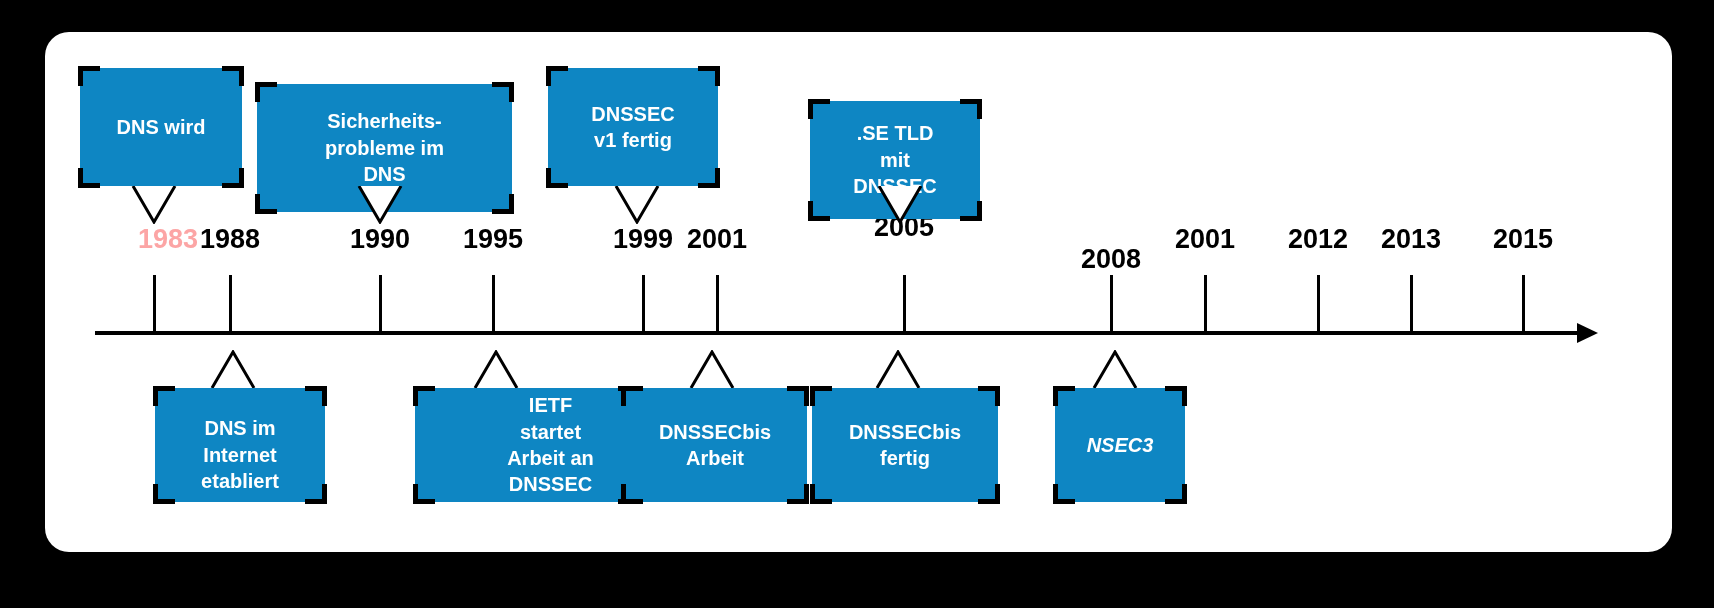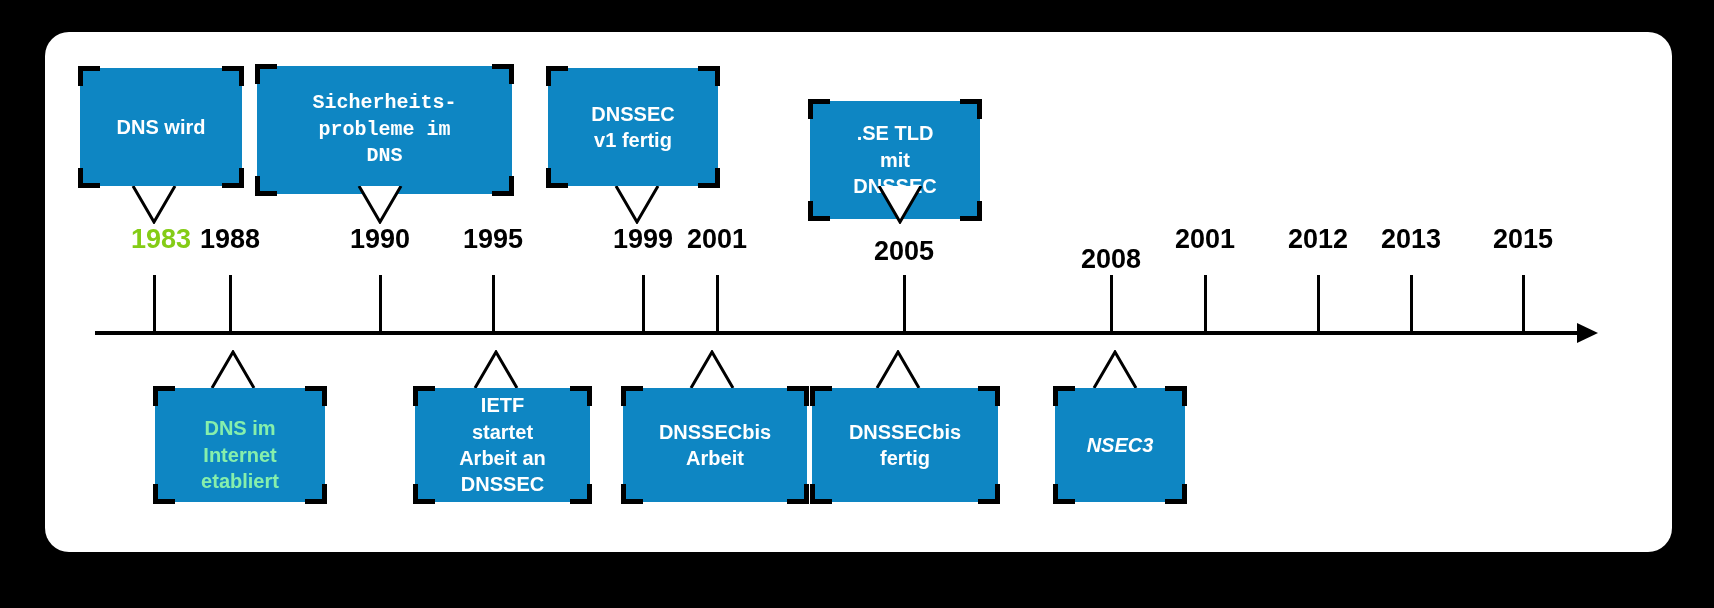--- a/index.html
+++ b/index.html
@@ -78,33 +78,33 @@
 </style>
 </head>
 <body>
 
 <div class="stage">
   <div class="card"></div>
   <div id="axis-layer">
       <div class="axis-line" style="left: 95px; top: 331px; width: 1482px; background: rgb(0, 0, 0);"></div>
       <div class="axis-arrowhead" style="left: 1577px; top: 323px; border-left-color: rgb(0, 0, 0);"></div>
       <div class="tick" style="left: 153px; top: 275px; height: 58px; background: rgb(0, 0, 0);"></div>
-      <div class="year-label" style="left: 116px; top: 224px; color: #84cc16;">1983</div>
+      <div class="year-label" style="left: 123px; top: 224px; color: #fca5a5;">1983</div>
       <div class="tick" style="left: 229px; top: 275px; height: 58px; background: rgb(0, 0, 0);"></div>
       <div class="year-label" style="left: 185px; top: 224px; color: rgb(0, 0, 0);">1988</div>
       <div class="tick" style="left: 379px; top: 275px; height: 58px; background: rgb(0, 0, 0);"></div>
       <div class="year-label" style="left: 335px; top: 224px; color: rgb(0, 0, 0);">1990</div>
       <div class="tick" style="left: 492px; top: 275px; height: 58px; background: rgb(0, 0, 0);"></div>
       <div class="year-label" style="left: 448px; top: 224px; color: rgb(0, 0, 0);">1995</div>
       <div class="tick" style="left: 642px; top: 275px; height: 58px; background: rgb(0, 0, 0);"></div>
       <div class="year-label" style="left: 598px; top: 224px; color: rgb(0, 0, 0);">1999</div>
       <div class="tick" style="left: 716px; top: 275px; height: 58px; background: rgb(0, 0, 0);"></div>
       <div class="year-label" style="left: 672px; top: 224px; color: rgb(0, 0, 0);">2001</div>
       <div class="tick" style="left: 903px; top: 275px; height: 58px; background: rgb(0, 0, 0);"></div>
-      <div class="year-label" style="left: 859px; top: 236px; color: rgb(0, 0, 0);">2005</div>
+      <div class="year-label" style="left: 859px; top: 212px; color: rgb(0, 0, 0);">2005</div>
       <div class="tick" style="left: 1110px; top: 275px; height: 58px; background: rgb(0, 0, 0);"></div>
       <div class="year-label" style="left: 1066px; top: 224px; color: rgb(0, 0, 0); margin-top: 20px;">2008</div>
       <div class="tick" style="left: 1204px; top: 275px; height: 58px; background: rgb(0, 0, 0);"></div>
       <div class="year-label" style="left: 1160px; top: 224px; color: rgb(0, 0, 0);">2001</div>
       <div class="tick" style="left: 1317px; top: 275px; height: 58px; background: rgb(0, 0, 0);"></div>
       <div class="year-label" style="left: 1273px; top: 224px; color: rgb(0, 0, 0);">2012</div>
       <div class="tick" style="left: 1410px; top: 275px; height: 58px; background: rgb(0, 0, 0);"></div>
       <div class="year-label" style="left: 1366px; top: 224px; color: rgb(0, 0, 0);">2013</div>
       <div class="tick" style="left: 1522px; top: 275px; height: 58px; background: rgb(0, 0, 0);"></div>
       <div class="year-label" style="left: 1478px; top: 224px; color: rgb(0, 0, 0);">2015</div>
@@ -116,21 +116,21 @@
         <span class="corner tr"></span>
         <span class="corner bl"></span>
         <span class="corner br"></span>
         <div class="event-text" style="color: rgb(255, 255, 255);">
           <div>DNS wird</div>
         </div>
       </div>
       <svg viewBox="0 0 46 38" class="pointer" style="left: 131px; top: 186px;">
         <path d="M2,0 L23,36 L44,0" fill="#ffffff" stroke="#000000" stroke-width="3" stroke-linejoin="miter"></path>
       </svg>
-      <div class="event" style="left: 257px; top: 66px; width: 255px; height: 128px; font-family: Liberation Mono, monospace;">
+      <div class="event" style="left: 257px; top: 84px; width: 255px; height: 128px;">
         <div class="event-fill" style="background: rgb(14, 134, 195);"></div>
         <span class="corner tl"></span>
         <span class="corner tr"></span>
         <span class="corner bl"></span>
         <span class="corner br"></span>
         <div class="event-text" style="color: rgb(255, 255, 255);">
           <div>Sicherheits-</div>
           <div>probleme im</div>
           <div>DNS</div>
         </div>
@@ -166,30 +166,30 @@
       </div>
       <svg viewBox="0 0 46 38" class="pointer" style="left: 877px; top: 186px;">
         <path d="M2,0 L23,36 L44,0" fill="#ffffff" stroke="#000000" stroke-width="3" stroke-linejoin="miter"></path>
       </svg>
       <div class="event" style="left: 155px; top: 388px; width: 170px; height: 114px;">
         <div class="event-fill" style="background: rgb(14, 134, 195);"></div>
         <span class="corner tl"></span>
         <span class="corner tr"></span>
         <span class="corner bl"></span>
         <span class="corner br"></span>
-        <div class="event-text" style="color: #86efac; margin-top: 20px;">
+        <div class="event-text" style="color: #ffffff; margin-top: 20px;">
           <div>DNS im</div>
           <div>Internet</div>
           <div>etabliert</div>
         </div>
       </div>
       <svg viewBox="0 0 46 38" class="pointer" style="left: 210px; top: 350px;">
         <path d="M2,38 L23,2 L44,38" fill="#ffffff" stroke="#000000" stroke-width="3" stroke-linejoin="miter"></path>
       </svg>
-      <div class="event" style="left: 415px; top: 388px; width: 175px; height: 114px;">
+      <div class="event" style="left: 415px; top: 388px; width: 175px; height: 114px; padding-left: 48px;">
         <div class="event-fill" style="background: rgb(14, 134, 195);"></div>
         <span class="corner tl"></span>
         <span class="corner tr"></span>
         <span class="corner bl"></span>
         <span class="corner br"></span>
         <div class="event-text" style="color: rgb(255, 255, 255);">
           <div>IETF</div>
           <div>startet</div>
           <div>Arbeit an</div>
           <div>DNSSEC</div>

